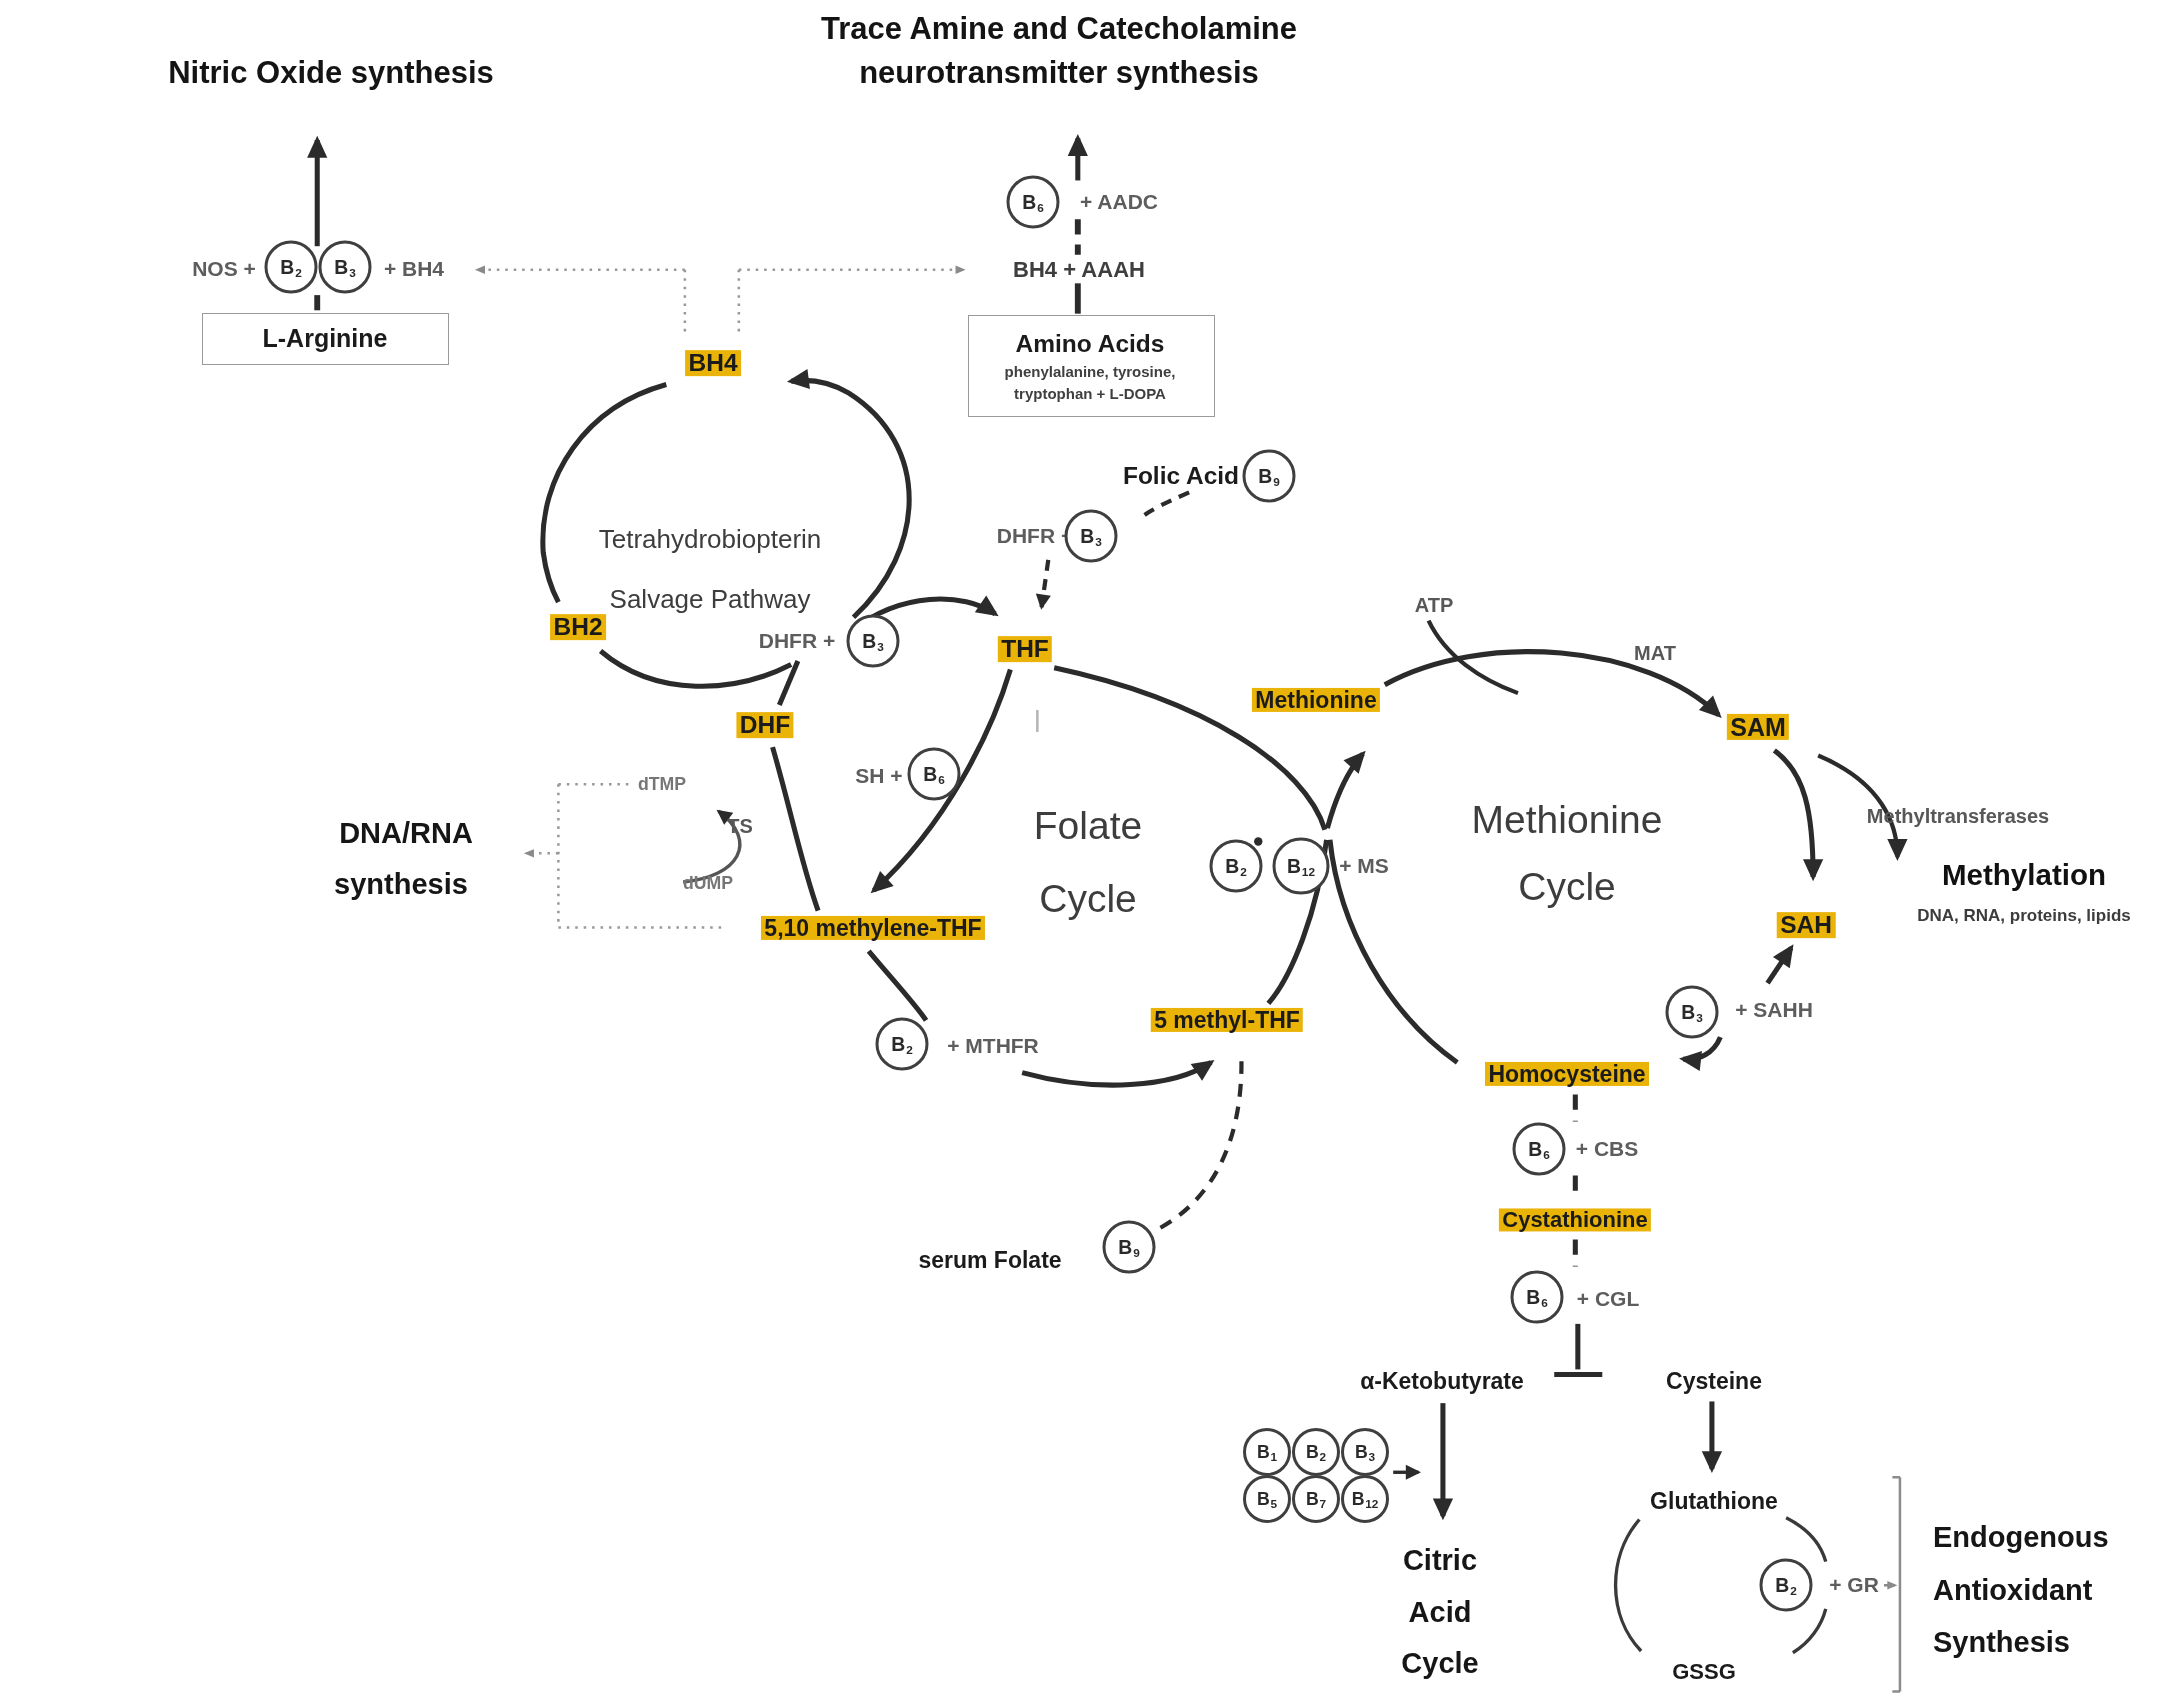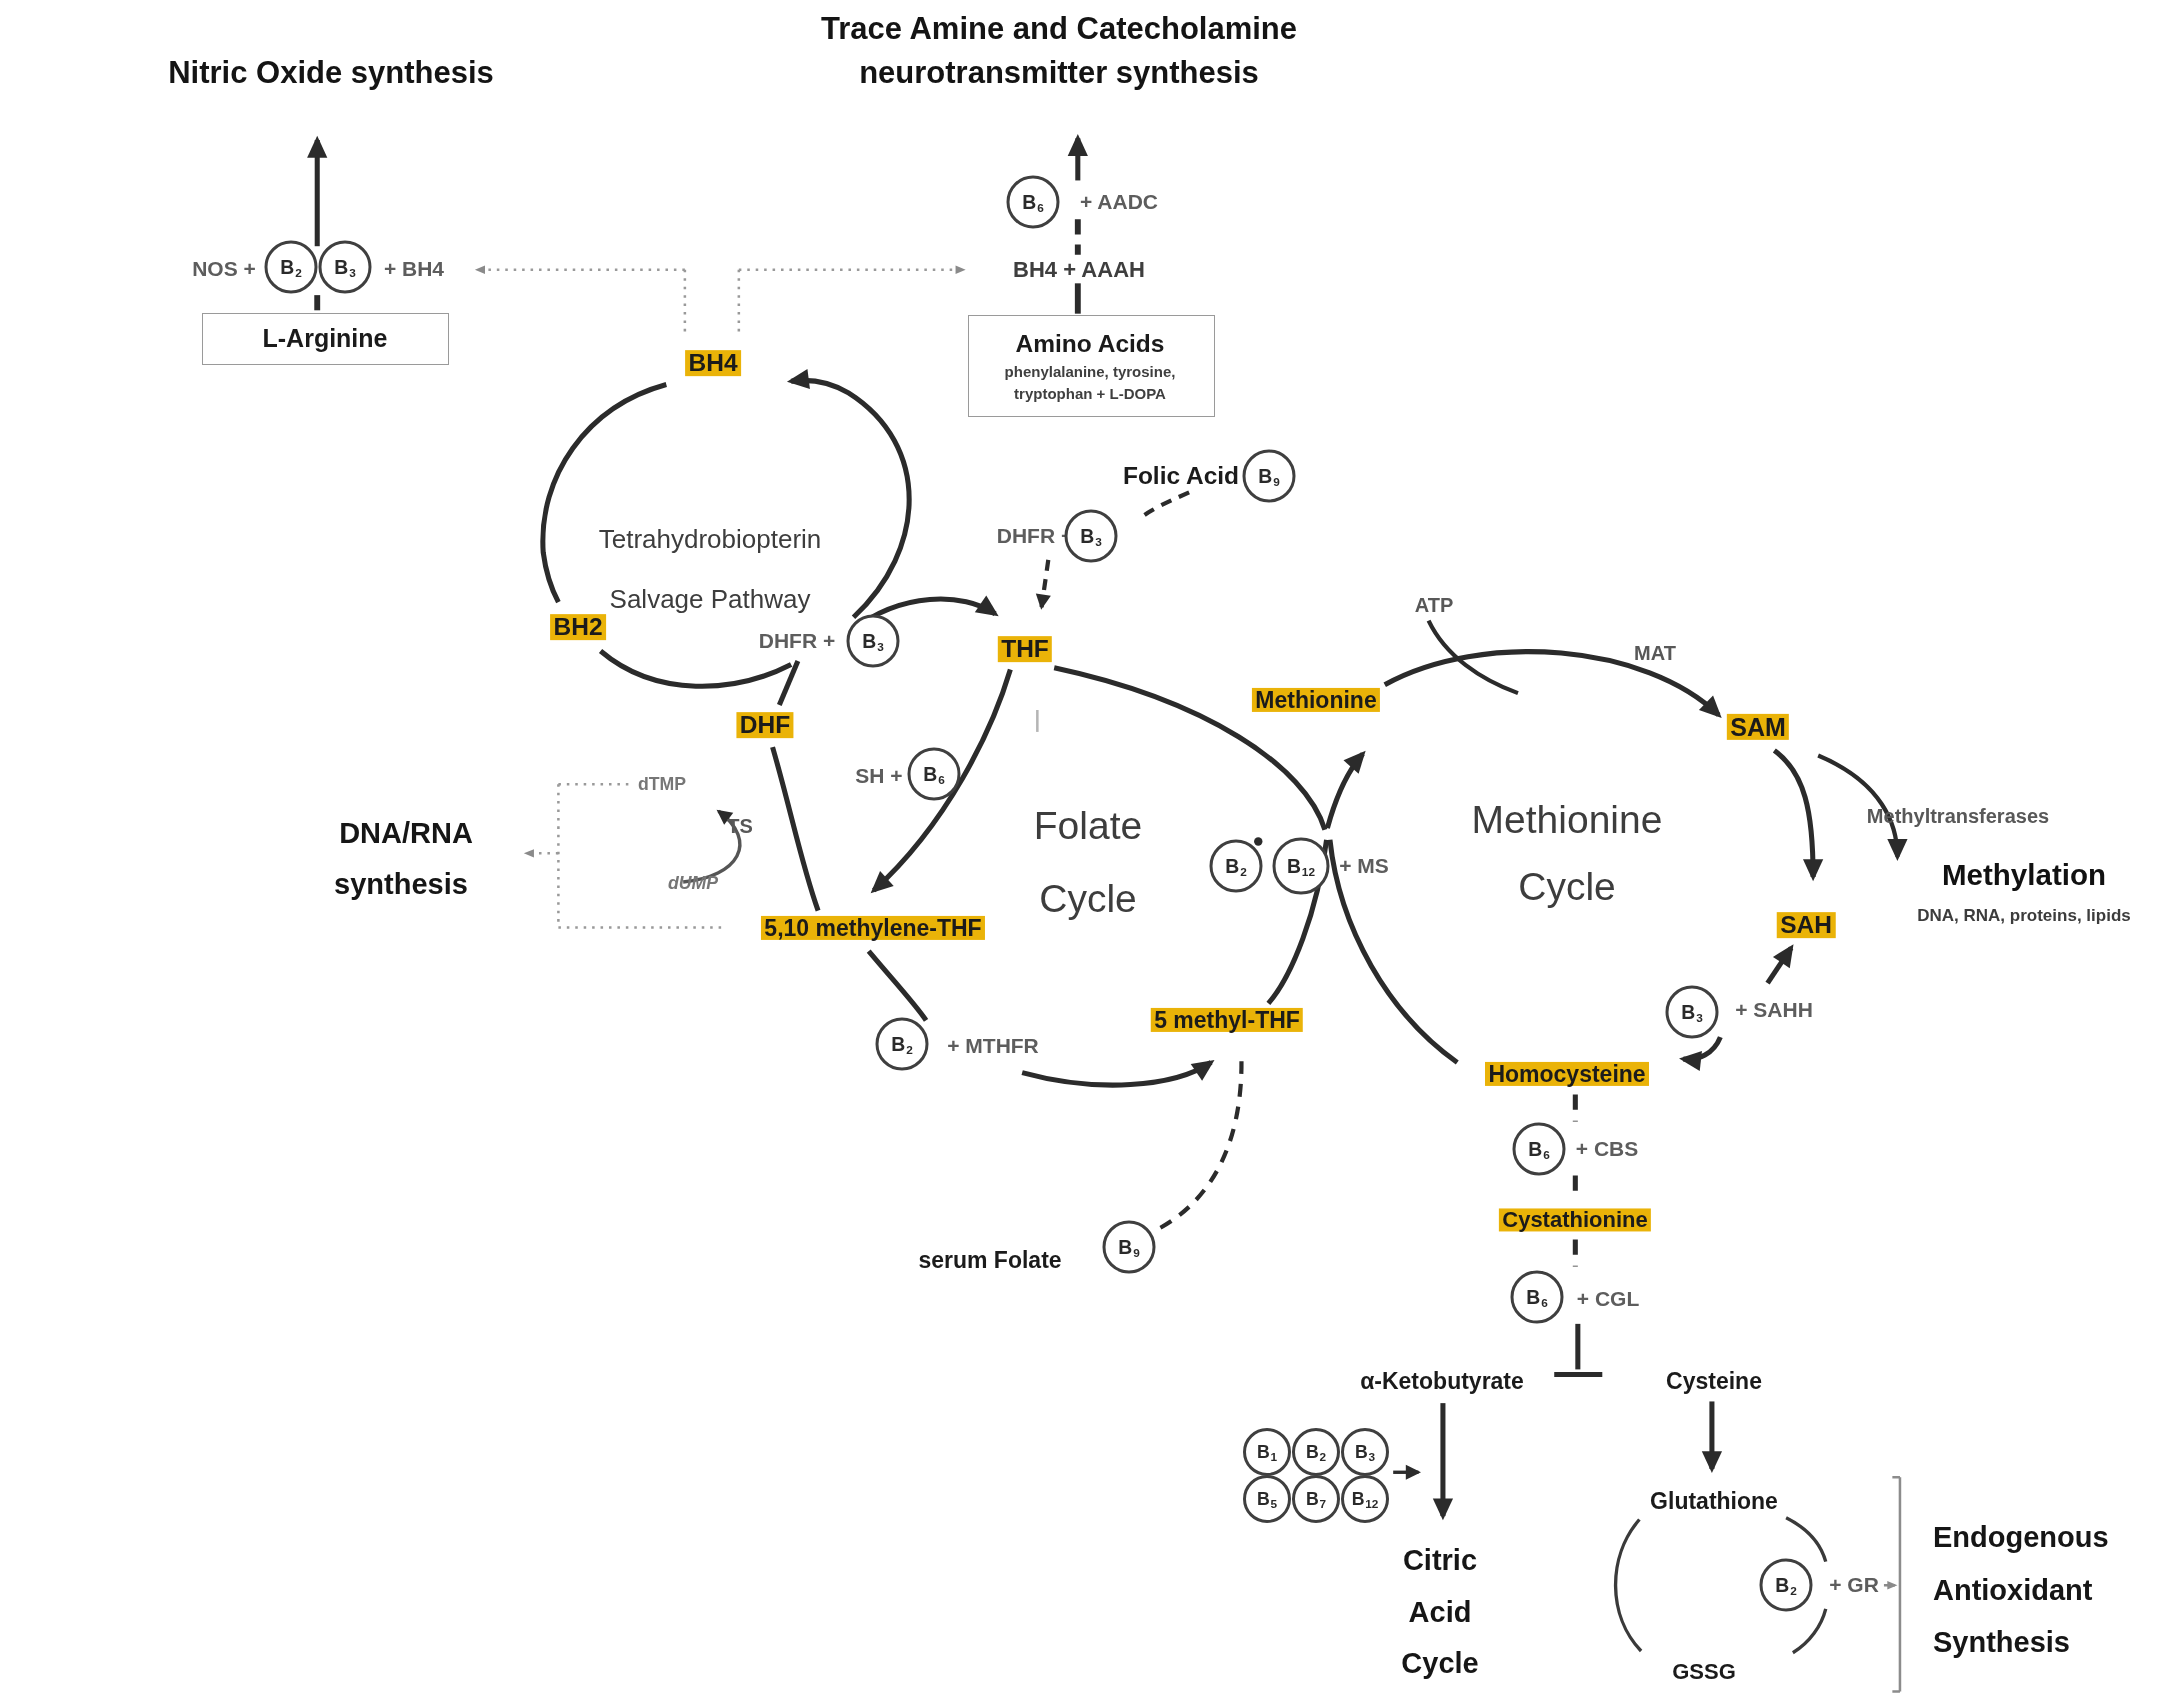--- a/index.html
+++ b/index.html
@@ -156,21 +156,21 @@
       <sub>3</sub>
     </div>
   <div class="lbl b29 wbg" style="left:1025px;top:649px;">THF</div>
   <div class="lbl g25" style="left:879px;top:776px;">SH +</div>
   <div class="bc" style="left:934px;top:774px;">
       <span>B</span>
       <sub>6</sub>
     </div>
   <div class="lbl g21" style="left:662px;top:784px;">dTMP</div>
   <div class="lbl g24" style="left:740px;top:826px;">TS</div>
-  <div class="lbl g21" style="left:693px;top:883px;font-style:italic;">dUMP</div>
+  <div class="lbl g21" style="left:708px;top:883px;">dUMP</div>
   <div class="lbl b27 wbg" style="left:873px;top:928px;text-align:right;">5,10 methylene-THF</div>
   <div class="bc" style="left:902px;top:1044px;">
       <span>B</span>
       <sub>2</sub>
     </div>
   <div class="lbl g25" style="left:993px;top:1046px;">+ MTHFR</div>
   <div class="lbl b27 wbg" style="left:1227px;top:1020px;">5 methyl-THF</div>
   <div class="lbl big46" style="left:1088px;top:826px;">Folate</div>
   <div class="lbl big46" style="left:1088px;top:899px;">Cycle</div>
   <div class="lbl b34" style="left:406px;top:833px;">DNA/RNA</div>

